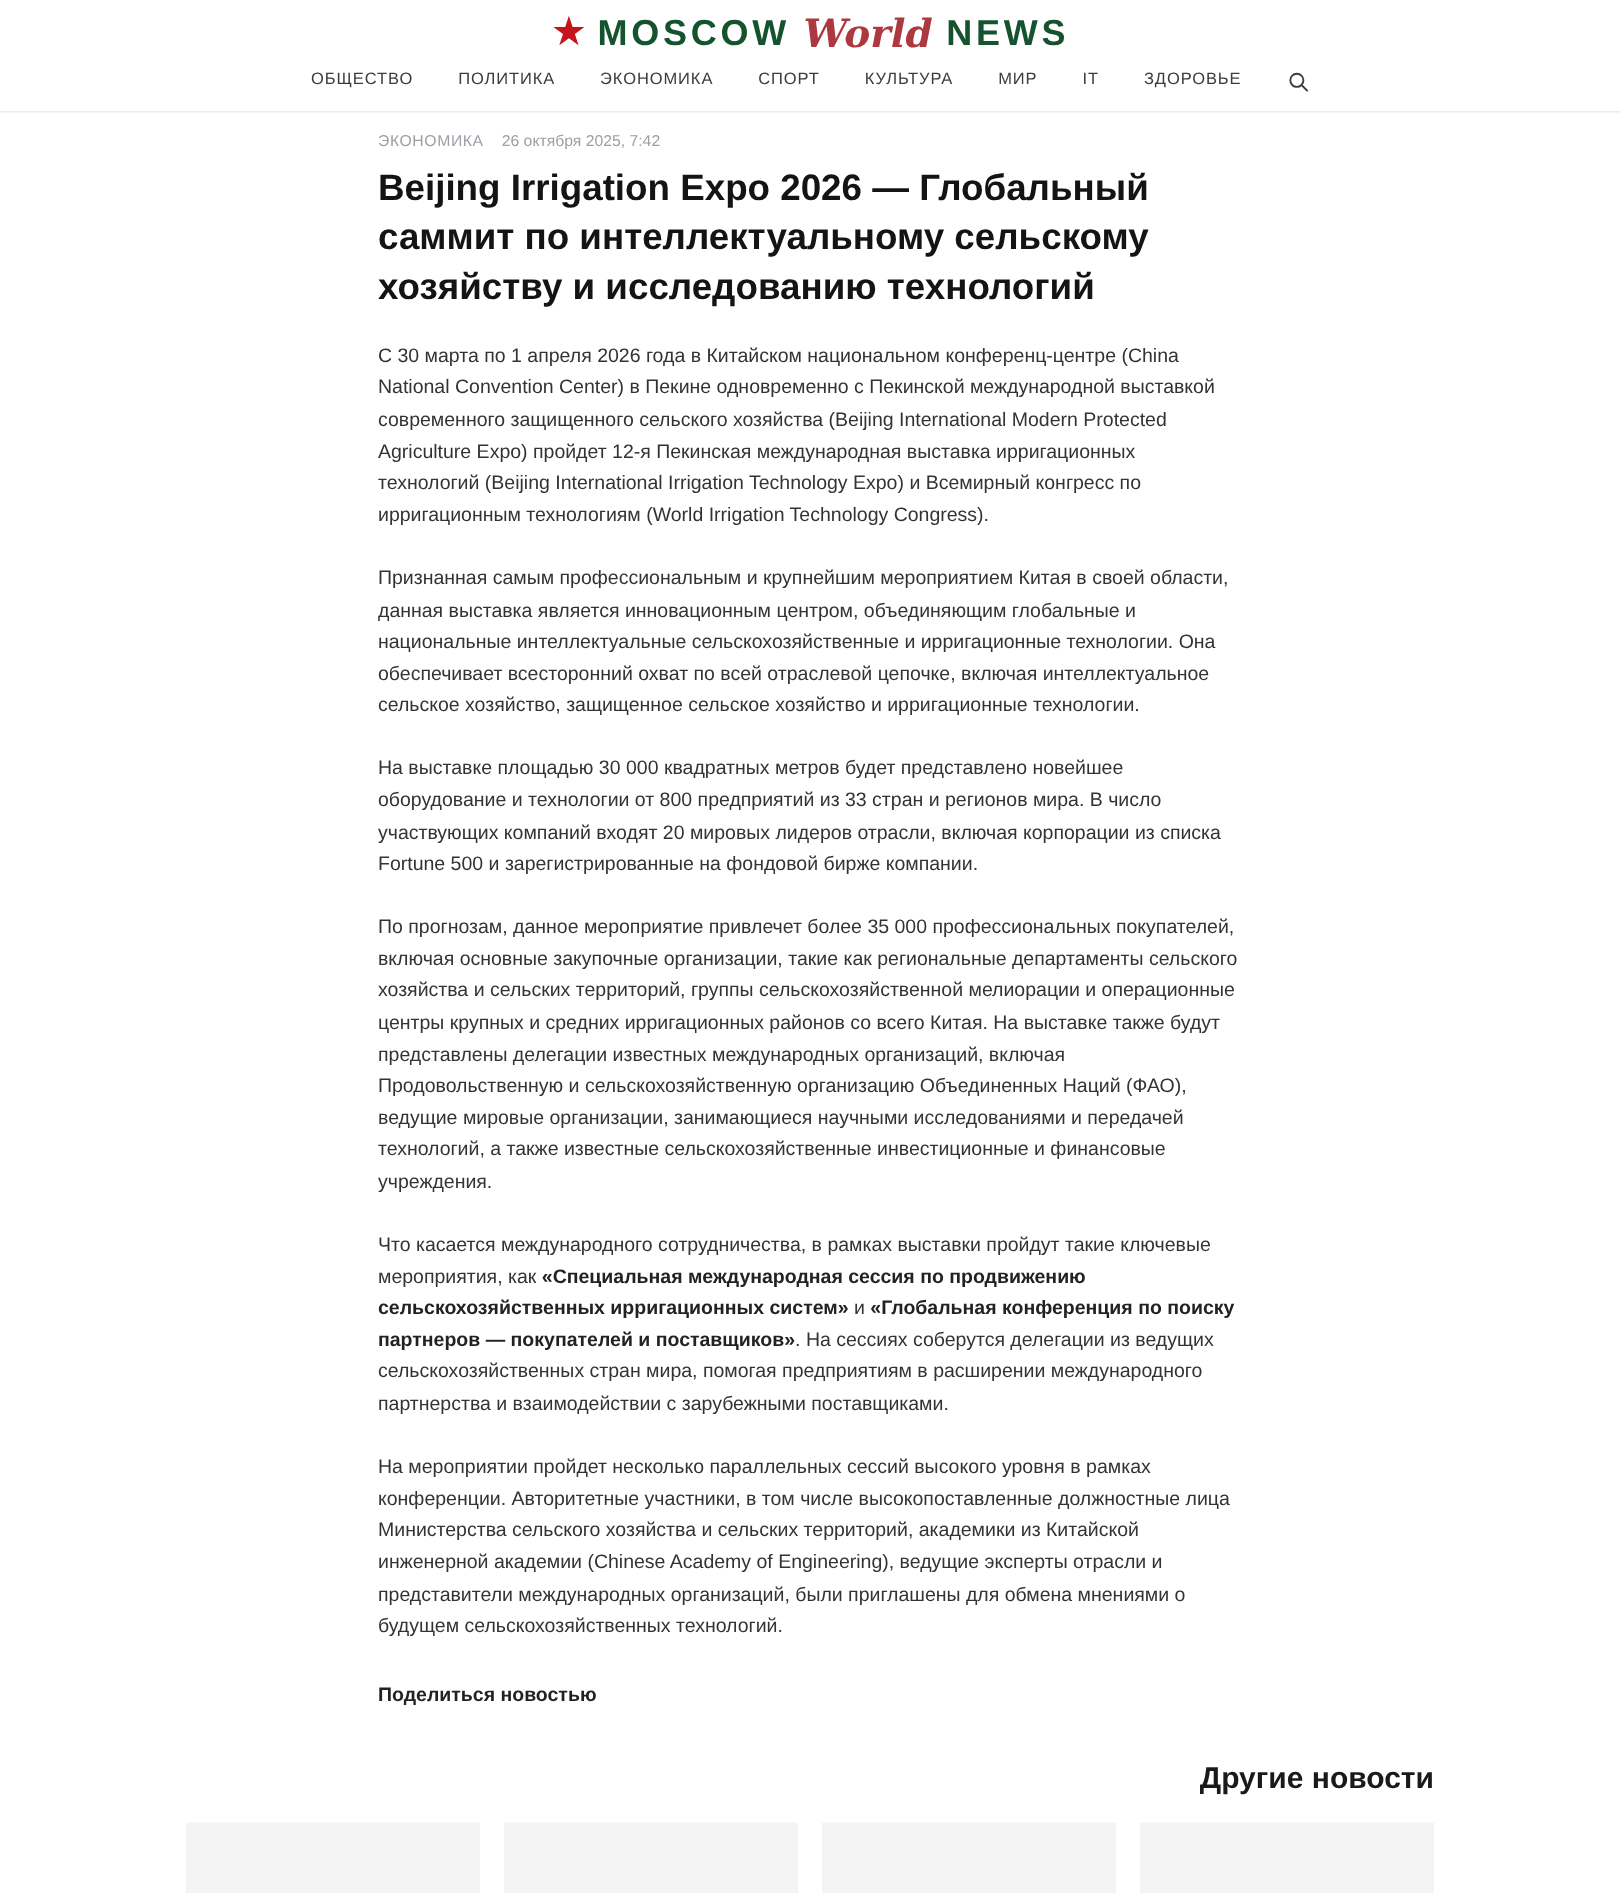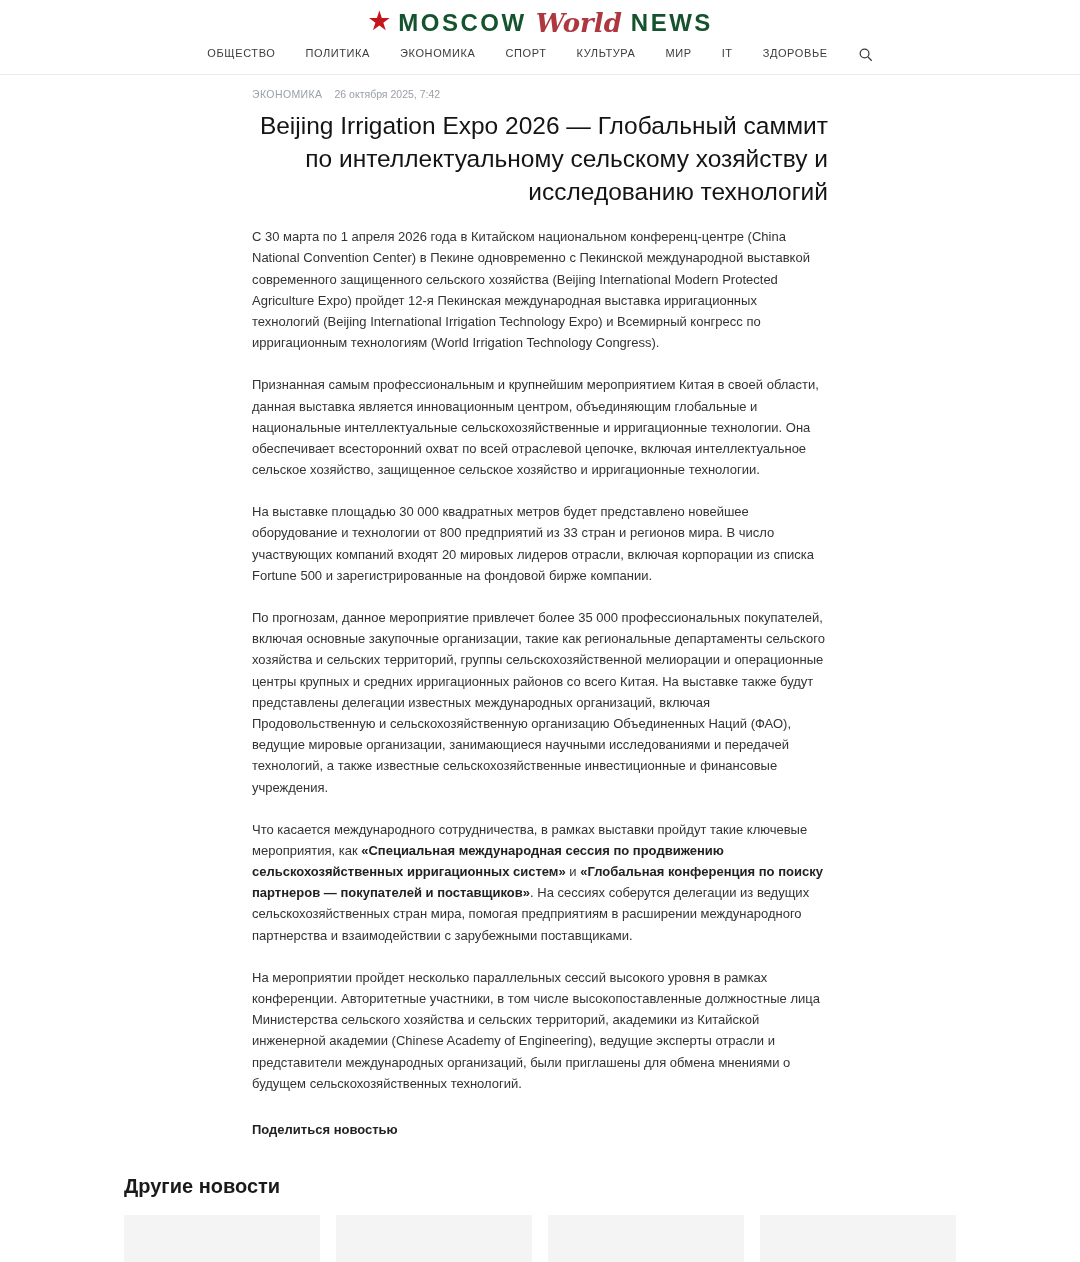--- a/index.html
+++ b/index.html
@@ -52,29 +52,29 @@
   
   .article { width: 576px; margin: 0 auto; padding-top: 13px; }
   .article-meta { display: flex; gap: 12px; align-items: baseline; }
   .article-meta .cat {
     font-size: 10.5px; letter-spacing: 0.4px; color: #9aa0a6;
     text-transform: uppercase; text-decoration: none; cursor: pointer;
   }
   .article-meta .date { font-size: 10.5px; color: #9aa0a6; text-align: right; }
   h1.article-title {
     margin: 9px 0 18px;
-    font-size: 24.5px; line-height: 1.35; font-weight: 400; color: #141414; text-align: right;
+    font-size: 24.5px; line-height: 1.35; font-weight: 700; color: #141414;
   }
   .article p { font-size: 13px; line-height: 1.63; margin-bottom: 21px; color: #333; }
   .article p b { color: #222; }
   .share-label { font-size: 13px; font-weight: 700; color: #222; margin: 28px 0 0; }
 
   
   .other-news { width: 832px; margin: 38px auto 0; }
-  .other-news h2 { font-size: 20px; font-weight: 700; color: #1a1a1a; }
+  .other-news h2 { font-size: 20px; font-weight: 700; color: #1a1a1a; text-align: right; }
   .cards {
     margin-top: 17px;
     display: grid; grid-template-columns: repeat(4, 1fr); gap: 16px;
   }
   .card { cursor: pointer; }
   .card-img {
     height: 112px; background: #f4f4f4;
     display: flex; align-items: center; justify-content: center;
     overflow: hidden;
   }

